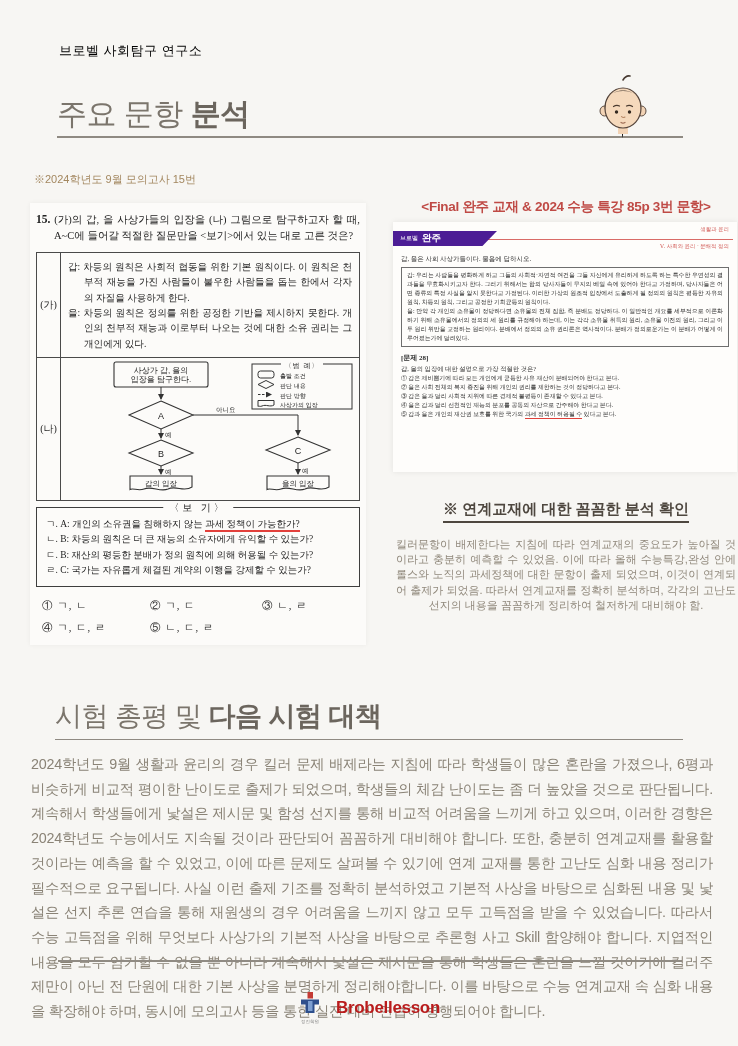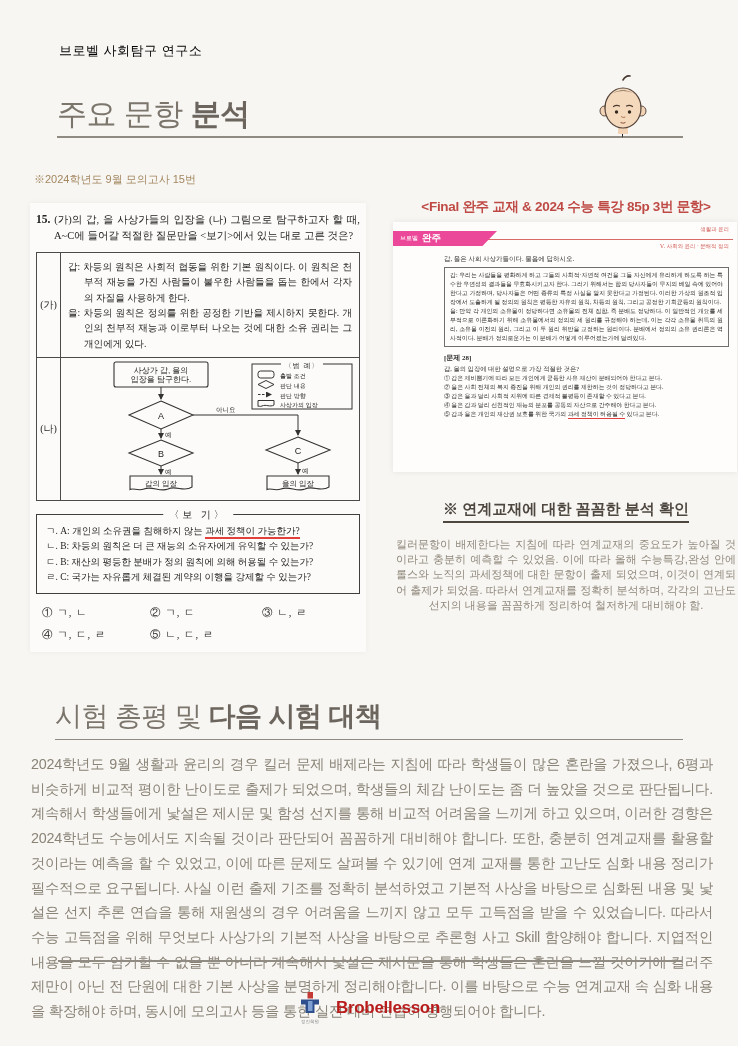--- a/index.html
+++ b/index.html
@@ -28,21 +28,21 @@
   .q-stem { font-size:10.5px; line-height:1.5; padding-left:18px; text-indent:-18px; text-align:justify; }
   .q-stem .qnum { font-weight:700; font-size:11.5px; }
   table.q-table { border-collapse:collapse; width:100%; margin-top:8px; }
   table.q-table td { border:1.3px solid #4a4a4a; vertical-align:middle; }
   td.rowlab { width:27px; text-align:center; font-size:10px; }
   td.ga-cell { padding:6px 7px; font-size:9.6px; line-height:1.6; text-align:justify; }
   .hang { padding-left:16px; text-indent:-16px; }
   td.na-cell { padding:2px 3px; }
 
   
-  .bogi { position:relative; border:1.5px solid #3e3e3e; margin-top:13px; padding:9px 8px 7px 9px; }
+  .bogi { position:relative; border:1.5px solid #3e3e3e; margin-top:6px; padding:9px 8px 7px 9px; }
   .bogi-title {
     position:absolute; top:-7px; left:50%; transform:translateX(-50%);
     background:#fcfbf9; padding:0 6px; font-size:10px; letter-spacing:3px; white-space:nowrap;
   }
   .bogi-item { font-size:9.5px; line-height:1.62; white-space:nowrap; }
   .red-underline { border-bottom:2px solid #e2403b; padding-bottom:1px; }
 
   .choices { display:grid; grid-template-columns:108px 112px 1fr; row-gap:8px; margin:12px 0 0 6px; font-size:10.5px; letter-spacing:1px; }
 
   
@@ -50,28 +50,28 @@
     font-size:13.5px; font-weight:700; color:#bf4a45; letter-spacing:-.3px; }
 
   .tb-scan {
     position:absolute; left:393px; top:222px; width:344px; height:250px;
     background:#fefdfb; box-shadow:0 0 6px rgba(0,0,0,.08); overflow:hidden;
     font-family:"Liberation Serif","DejaVu Serif",serif; color:#2c2c2c;
   }
   .tb-topright { position:absolute; right:8px; top:4px; font-size:5.5px; color:#d3605c; }
   .tb-rule { position:absolute; left:0; right:4px; top:17px; border-top:1.5px solid #d96b67; }
   .tb-banner {
-    position:absolute; left:0; top:9px; width:104px; height:15px; background:#ec4899;
+    position:absolute; left:0; top:9px; width:104px; height:15px; background:#4c1d95;
     clip-path:polygon(0 0,100% 0,86% 100%,0 100%);
     color:#fff; display:flex; align-items:center; padding-left:7px; gap:4px;
     font-family:"Liberation Sans",sans-serif;
   }
   .tb-banner .sm { font-size:6px; } .tb-banner .lg { font-size:9.5px; font-weight:700; }
   .tb-subject { position:absolute; right:8px; top:21px; font-size:5.5px; color:#d3605c; }
-  .tb-body { position:absolute; left:8px; right:8px; top:33px;margin-left:43px; }
+  .tb-body { position:absolute; left:8px; right:8px; top:33px; }
   .tb-intro { font-size:6.5px; margin-bottom:3px; }
   .tb-passage { border:1px solid #6e6e6e; padding:3px 5px; font-size:5.9px; line-height:1.5; text-align:justify; color:#2a2a2a; }
   .tb-passage p + p { margin-top:1px; }
   .tb-problem-label { font-size:7px; font-weight:700; margin-top:6px; }
   .tb-stem { font-size:6.3px; margin-top:2px; }
   .tb-opt { font-size:5.9px; line-height:1.55; }
   .tb-opt .red-underline { border-bottom:1.5px solid #e0403a; }
 
   .analysis-title { position:absolute; left:398px; top:500px; width:336px; text-align:center;
     font-size:15px; font-weight:700; color:#4e473f; }

